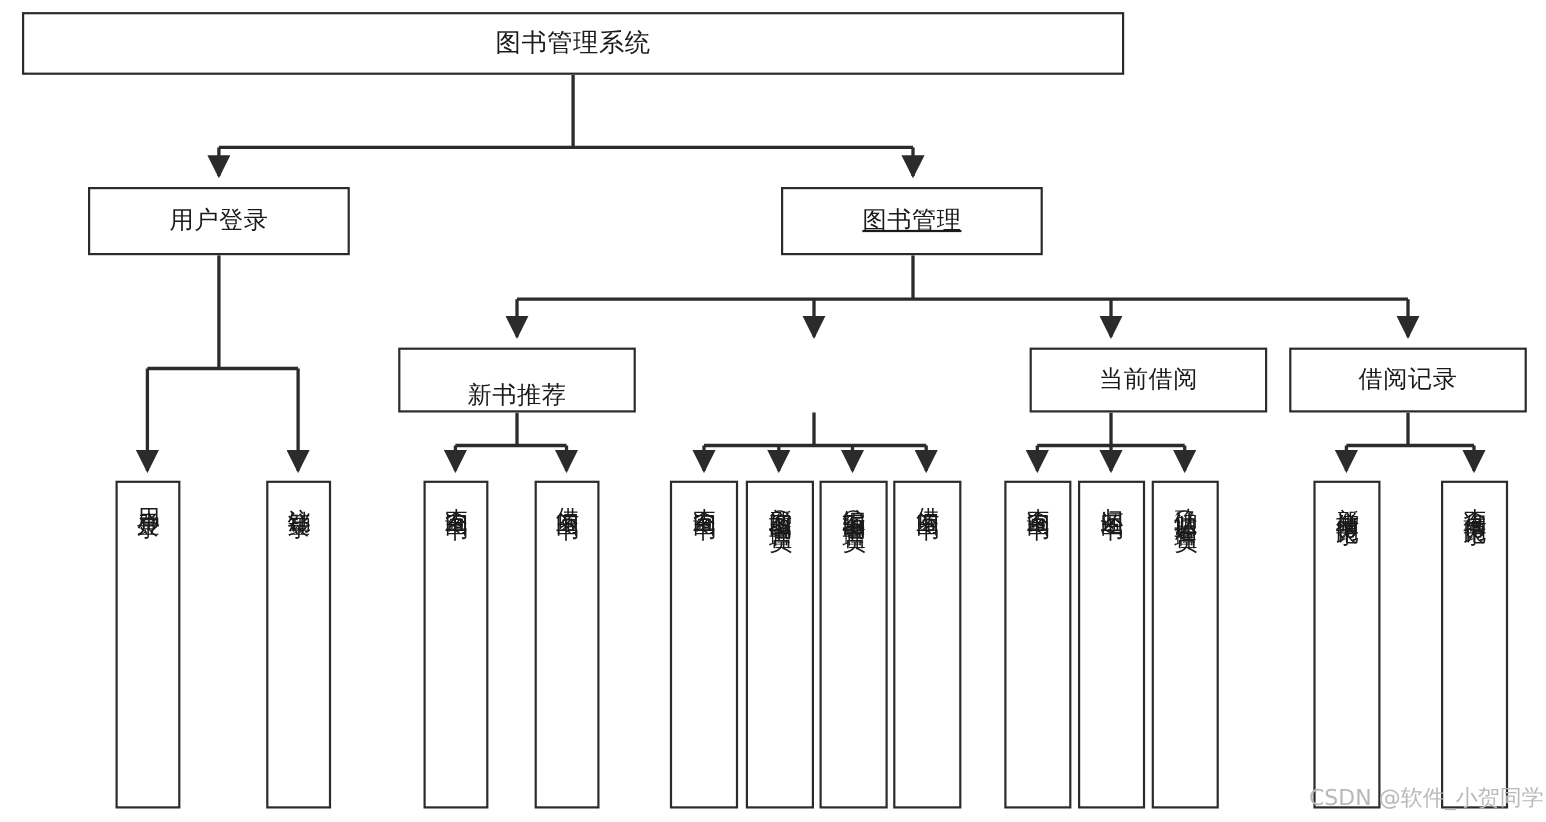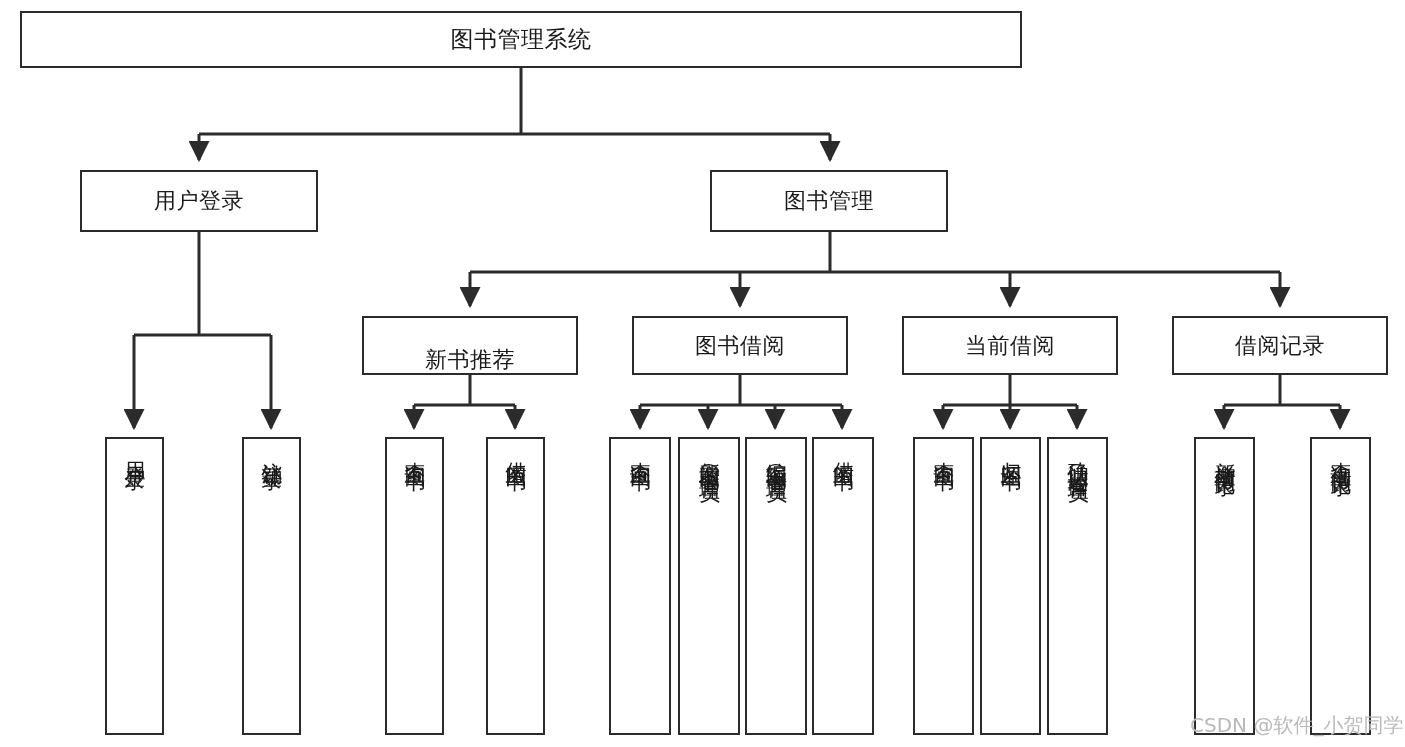--- a/index.html
+++ b/index.html
@@ -131,33 +131,30 @@
   </svg>
 
   <div class="node h root" style="left:20px; top:11px; width:1002px; height:57px;">
     <span class="label">图书管理系统</span>
   </div>
 
   <div class="node h" style="left:80px; top:170px; width:238px; height:62px;">
     <span class="label">用户登录</span>
   </div>
 
-  <div class="node h" style="left:710px; top:170px; width:238px; height:62px;">
+  <div class="node h" style="left:710px; top:170px; width:238px; height:62px;text-decoration:underline;">
     <span class="label">图书管理</span>
   </div>
 
   <div class="node h" style="left:362px; top:316px; width:216px; height:59px;align-items:flex-end;">
     <span class="label">新书推荐</span>
   </div>
 
-  <div class="node h" style="left:632px; top:316px; width:216px; height:59px;">
-    <span class="label">图书借阅</span>
-  </div>
-
-  <div class="node h" style="left:902px; top:316px; width:216px; height:59px;">
+
+  <div class="node h" style="left:936px; top:316px; width:216px; height:59px;">
     <span class="label">当前借阅</span>
   </div>
 
   <div class="node h" style="left:1172px; top:316px; width:216px; height:59px;">
     <span class="label">借阅记录</span>
   </div>
 
   <div class="node v" style="left:105px; top:437px; width:59px; height:298px;">
     <span class="label">用户登录</span>
   </div>

